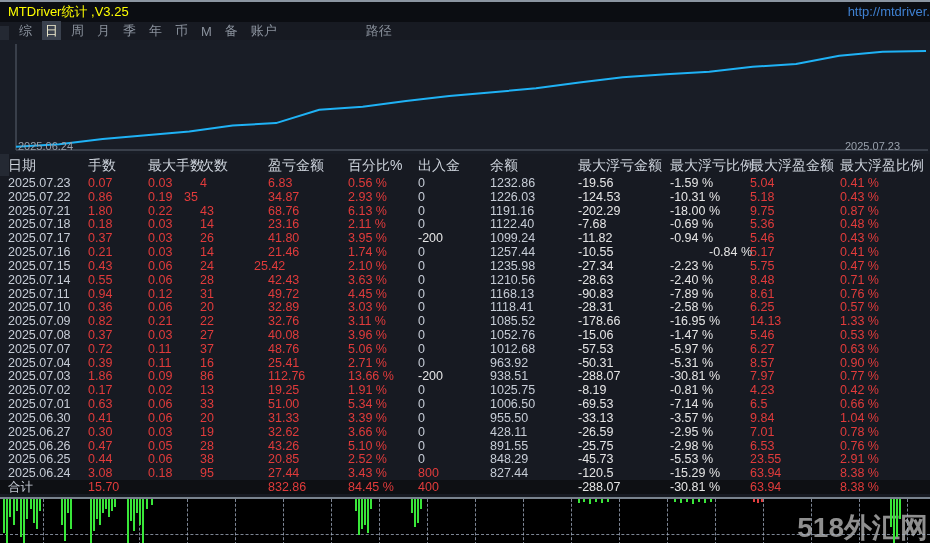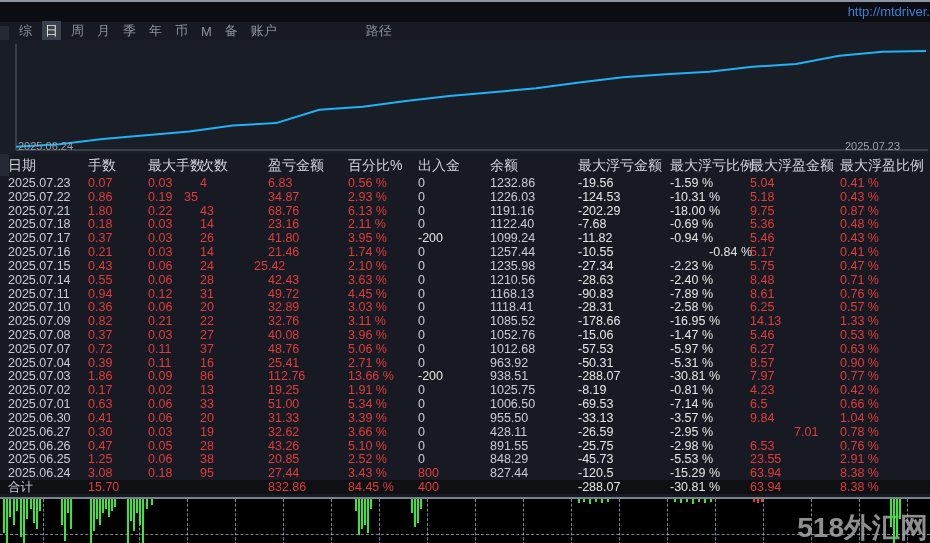--- a/index.html
+++ b/index.html
@@ -35,20 +35,21 @@
   .baseline{position:absolute;left:0;right:0;top:35px;height:0;border-top:1px dashed rgba(165,178,198,0.75);}
   .vbar{position:absolute;top:0;width:2px;}
   .watermark{position:absolute;right:2px;bottom:2px;font-size:28px;font-weight:bold;color:#8f8f8f;letter-spacing:0px;line-height:30px;}
 </style>
 </head>
 <body>
 
 <div class="window">
 
   <div class="titlebar">
+    <span class="app-title">MTDriver统计 ,V3.25</span>
     <a class="app-url" href="#">http://mtdriver.</a>
   </div>
 
   <div class="menubar" id="menubar">
       <span class="menu-item">综</span>
       <span class="menu-item active">日</span>
       <span class="menu-item">周</span>
       <span class="menu-item">月</span>
       <span class="menu-item">季</span>
       <span class="menu-item">年</span>
@@ -345,40 +346,40 @@
         <span class="c-gray" style="left: 8px;">2025.06.27</span>
         <span class="c-red" style="left: 88px;">0.30</span>
         <span class="c-red" style="left: 148px;">0.03</span>
         <span class="c-red" style="left: 200px;">19</span>
         <span class="c-red" style="left: 268px;">32.62</span>
         <span class="c-red" style="left: 348px;">3.66 %</span>
         <span class="c-gray" style="left: 418px;">0</span>
         <span class="c-gray" style="left: 490px;">428.11</span>
         <span class="c-green" style="left: 578px;">-26.59</span>
         <span class="c-green" style="left: 670px;">-2.95 %</span>
-        <span class="c-red" style="left: 794px;">7.01</span>
+        <span class="c-red" style="left: 750px;">7.01</span>
         <span class="c-red" style="left: 840px;">0.78 %</span>
       </div>
       <div class="trow" style="top: 436.58px;">
         <span class="c-gray" style="left: 8px;">2025.06.26</span>
         <span class="c-red" style="left: 88px;">0.47</span>
         <span class="c-red" style="left: 148px;">0.05</span>
         <span class="c-red" style="left: 200px;">28</span>
         <span class="c-red" style="left: 268px;">43.26</span>
         <span class="c-red" style="left: 348px;">5.10 %</span>
         <span class="c-gray" style="left: 418px;">0</span>
         <span class="c-gray" style="left: 490px;">891.55</span>
         <span class="c-green" style="left: 578px;">-25.75</span>
         <span class="c-green" style="left: 670px;">-2.98 %</span>
         <span class="c-red" style="left: 750px;">6.53</span>
         <span class="c-red" style="left: 840px;">0.76 %</span>
       </div>
       <div class="trow" style="top: 450.4px; padding-left: 44px;">
         <span class="c-gray" style="left: 8px;">2025.06.25</span>
-        <span class="c-red" style="left: 88px;">1.25</span>
+        <span class="c-red" style="left: 88px;">0.44</span>
         <span class="c-red" style="left: 148px;">0.06</span>
         <span class="c-red" style="left: 200px;">38</span>
         <span class="c-red" style="left: 268px;">20.85</span>
         <span class="c-red" style="left: 348px;">2.52 %</span>
         <span class="c-gray" style="left: 418px;">0</span>
         <span class="c-gray" style="left: 490px;">848.29</span>
         <span class="c-green" style="left: 578px;">-45.73</span>
         <span class="c-green" style="left: 670px;">-5.53 %</span>
         <span class="c-red" style="left: 750px;">23.55</span>
         <span class="c-red" style="left: 840px;">2.91 %</span>

